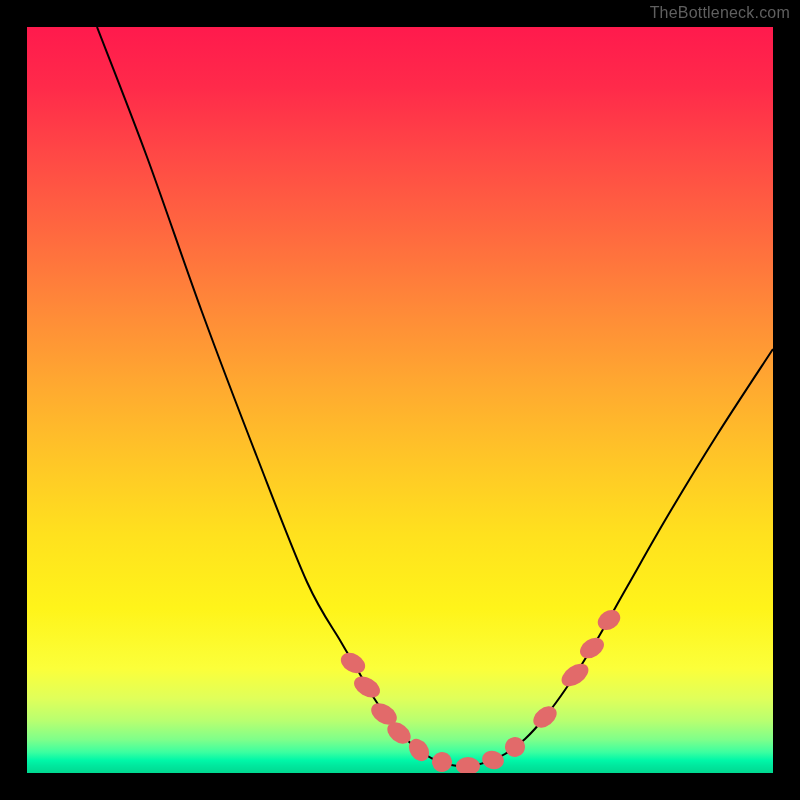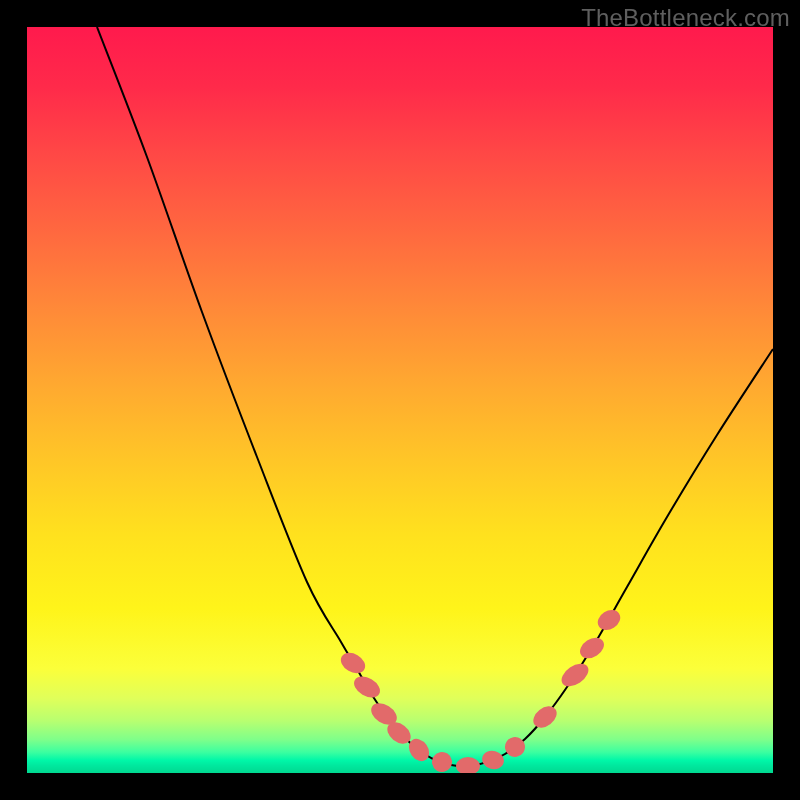--- a/index.html
+++ b/index.html
@@ -44,21 +44,21 @@
   }
   svg.curve {
     position: absolute;
     inset: 0;
   }
   .watermark {
     position: absolute;
     top: 4px;
     right: 10px;
     color: #5f5f5f;
-    font-size: 24px;
+    font-size: 16px;
     letter-spacing: 0.2px;
     user-select: none;
   }
 </style>
 </head>
 <body>
 
 <div class="watermark">TheBottleneck.com</div>
 
 <div class="frame">

